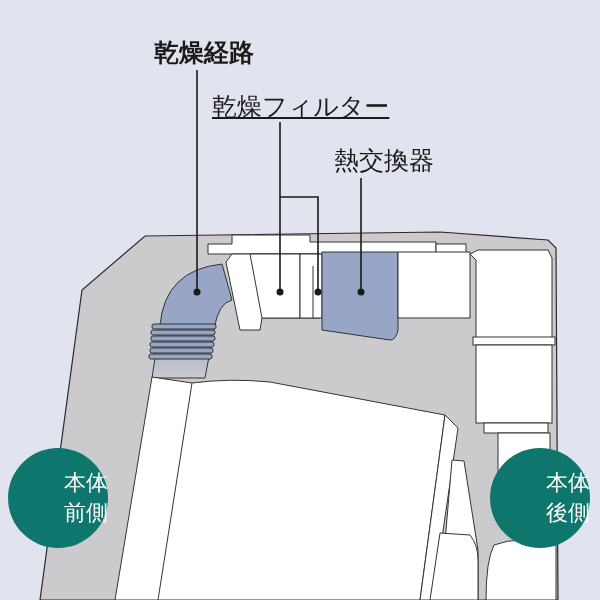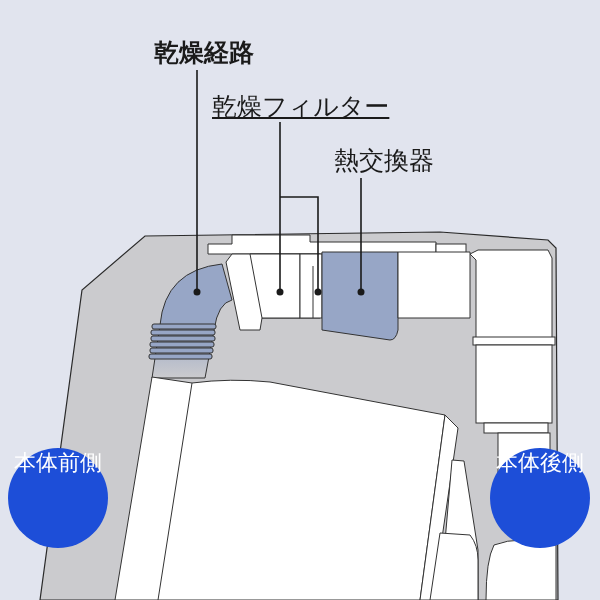--- a/index.html
+++ b/index.html
@@ -1,21 +1,21 @@
 <!DOCTYPE html>
 <html><head>
 <meta charset="utf-8">
 <style>
   html, body { margin: 0; padding: 0; }
   body { width: 600px; height: 600px; background: #e1e4ee; overflow: hidden; position: relative;
          font-family: "DejaVu Sans", sans-serif; }
   #diagram { position: absolute; left: 0; top: 0; }
   .label { position: absolute; font-size: 25px; color: #1a1a1a; letter-spacing: 0px; white-space: nowrap; font-weight: 500; }
-  .badge { position: absolute; width: 100px; height: 100px; border-radius: 50%; background: #1d4ed8;
-           color: #fff; display: flex; align-items: flex-start; justify-content: center;
+  .badge { position: absolute; width: 100px; height: 100px; border-radius: 50%; background: #0f766e;
+           color: #fff; display: flex; flex-direction: column; align-items: flex-end; justify-content: center;
            font-size: 22px; line-height: 30px; }
 </style>
 </head>
 <body>
 
 <svg id="diagram" width="600" height="600" viewBox="0 0 600 600">
   <defs>
     <linearGradient id="hoseGrad" x1="0" y1="0" x2="0" y2="1">
       <stop offset="0" stop-color="#97a6c6"></stop>
       <stop offset="0.55" stop-color="#97a6c6"></stop>

